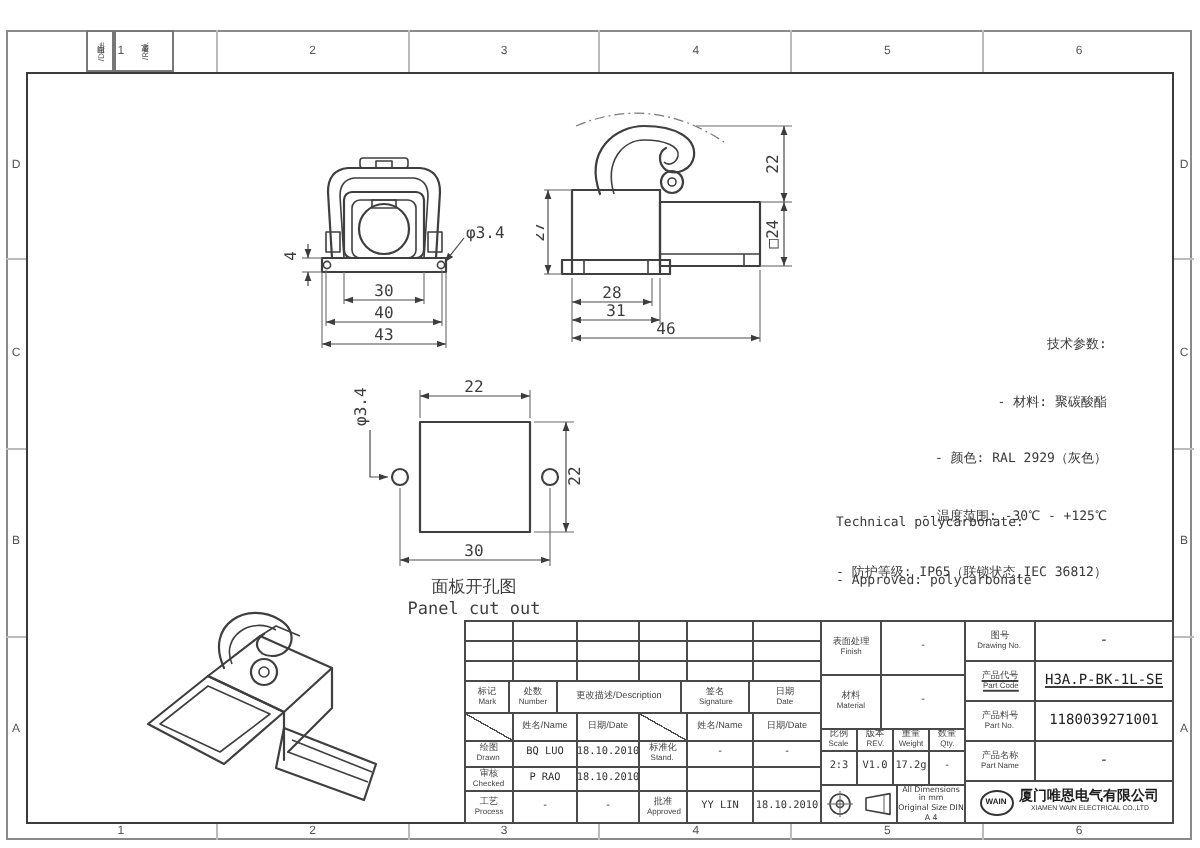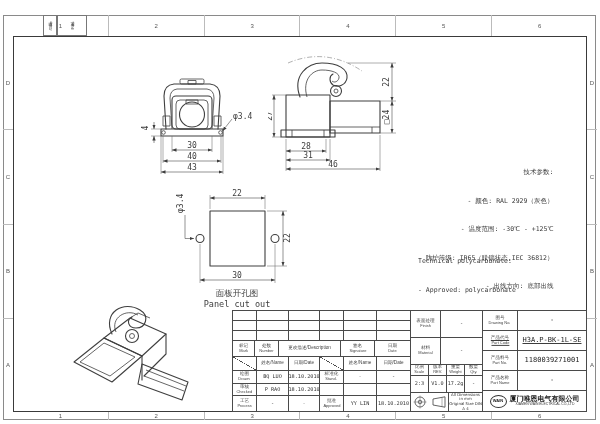--- a/index.html
+++ b/index.html
@@ -226,20 +226,21 @@
       <path class="oline" d="M66,44 C56,22 78,10 94,20 C104,26 100,38 90,38 C82,38 80,30 86,27"></path>
       <path class="oline2" d="M70,42 C64,28 80,18 92,25"></path>
       <circle class="oline" cx="86" cy="46" r="6.5"></circle>
       <circle class="oline2" cx="86" cy="46" r="2.5"></circle>
       <path class="oline2" d="M84,28 L92,23 L104,28"></path>
     </g>
   </svg>
 
   <div class="abs tech" style="left:418px;top:149px;text-align:right;">
     <div>技术参数:</div>
+    <div>- 材料: 聚碳酸酯</div>
     <div>- 颜色: RAL 2929（灰色）</div>
     <div>- 温度范围: -30℃ - +125℃</div>
     <div>- 防护等级: IP65（联锁状态,IEC 36812）</div>
     <div>- 出线方向: 底部出线</div>
   </div>
   <div class="abs tech" style="left:418px;top:238px;">
     <div>Technical polycarbonate:</div>
     <div>- Approved: polycarbonate</div>
     <div>- Colour: RAL 7032(light grey)</div>
     <div>- Temperature range: -40℃ - +125℃</div>

